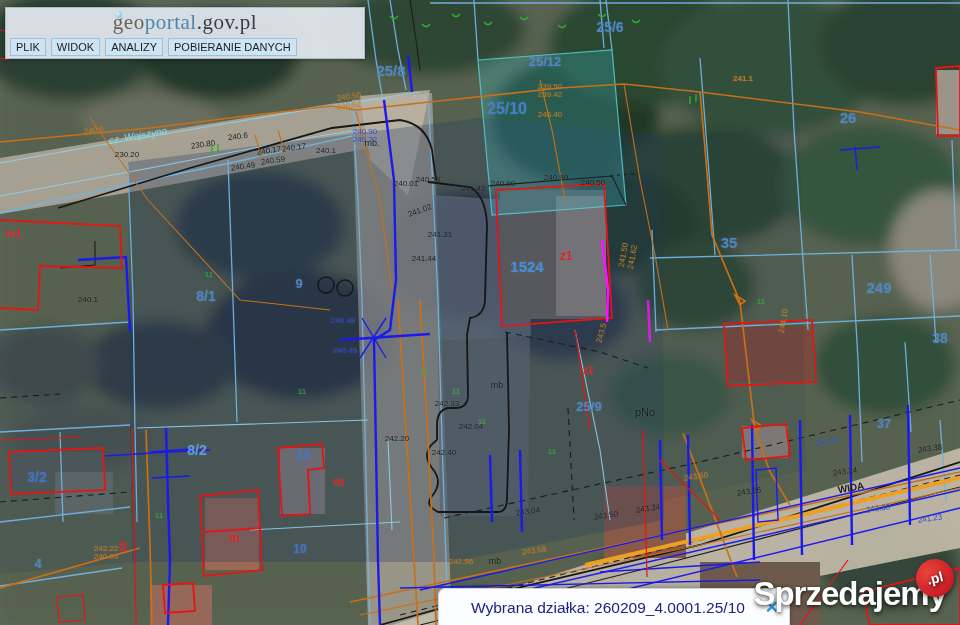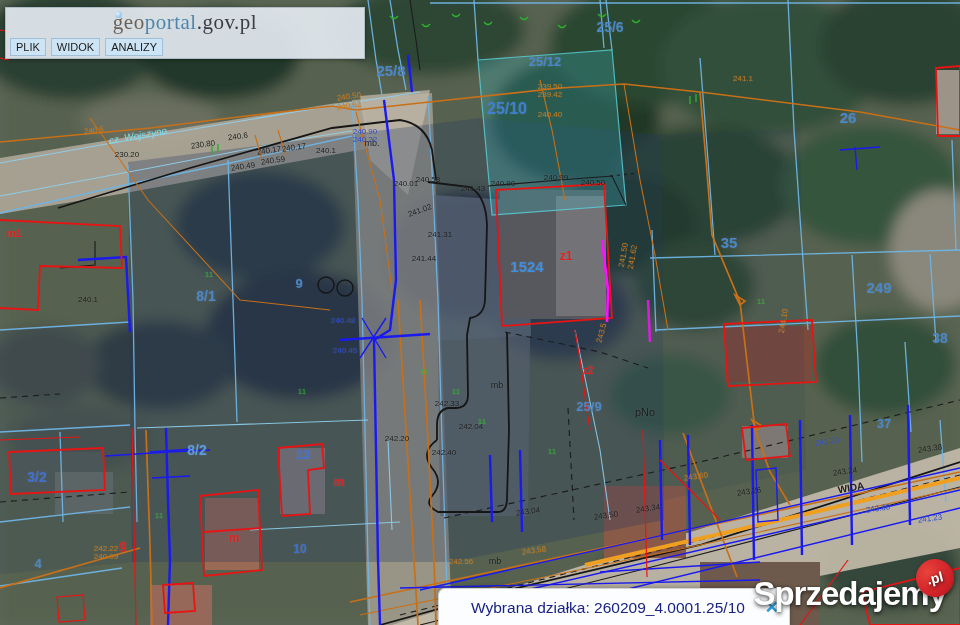--- a/index.html
+++ b/index.html
@@ -307,21 +307,21 @@
         <span style="left: 878px; top: 509px; color: rgb(42, 72, 204); font-size: 8px; font-weight: 400; transform: translate(-50%, -50%) rotate(-8deg);">243.30</span>
         <span style="left: 930px; top: 519px; color: rgb(42, 72, 204); font-size: 8px; font-weight: 400; transform: translate(-50%, -50%) rotate(-8deg);">241.23</span>
         <span style="left: 349px; top: 97px; color: rgb(200, 120, 24); font-size: 8px; font-weight: 400; transform: translate(-50%, -50%) rotate(-8deg);">240.50</span>
         <span style="left: 349px; top: 106px; color: rgb(200, 120, 24); font-size: 8px; font-weight: 400; transform: translate(-50%, -50%) rotate(-8deg);">240.62</span>
         <span style="left: 550px; top: 87px; color: rgb(200, 120, 24); font-size: 8px; font-weight: 400; transform: translate(-50%, -50%);">239.50</span>
         <span style="left: 550px; top: 95px; color: rgb(200, 120, 24); font-size: 8px; font-weight: 400; transform: translate(-50%, -50%);">239.42</span>
         <span style="left: 550px; top: 115px; color: rgb(200, 120, 24); font-size: 8px; font-weight: 400; transform: translate(-50%, -50%);">240.40</span>
         <span style="left: 624px; top: 255px; color: rgb(200, 120, 24); font-size: 8px; font-weight: 400; transform: translate(-50%, -50%) rotate(-80deg);">241.50</span>
         <span style="left: 633px; top: 257px; color: rgb(200, 120, 24); font-size: 8px; font-weight: 400; transform: translate(-50%, -50%) rotate(-80deg);">241.62</span>
         <span style="left: 94px; top: 131px; color: rgb(200, 120, 24); font-size: 8px; font-weight: 400; transform: translate(-50%, -50%) rotate(-8deg);">240.5</span>
-        <span style="left: 743px; top: 79px; color: rgb(200, 120, 24); font-size: 8px; font-weight: 400; transform: translate(-50%, -50%);">241.1</span>
+        <span style="left: 743px; top: 79px; color: rgb(200, 120, 24); font-size: 8px; font-weight: 700; transform: translate(-50%, -50%);">241.1</span>
         <span style="left: 602px; top: 333px; color: rgb(200, 120, 24); font-size: 8px; font-weight: 400; transform: translate(-50%, -50%) rotate(-75deg);">243.5</span>
         <span style="left: 784px; top: 321px; color: rgb(200, 120, 24); font-size: 8px; font-weight: 400; transform: translate(-50%, -50%) rotate(-80deg);">244.10</span>
         <span style="left: 106px; top: 549px; color: rgb(200, 120, 24); font-size: 8px; font-weight: 400; transform: translate(-50%, -50%);">242.22</span>
         <span style="left: 106px; top: 557px; color: rgb(200, 120, 24); font-size: 8px; font-weight: 400; transform: translate(-50%, -50%);">240.09</span>
         <span style="left: 461px; top: 562px; color: rgb(200, 120, 24); font-size: 8px; font-weight: 400; transform: translate(-50%, -50%);">242.56</span>
         <span style="left: 534px; top: 551px; color: rgb(200, 120, 24); font-size: 8px; font-weight: 400; transform: translate(-50%, -50%) rotate(-8deg);">243.58</span>
         <span style="left: 696px; top: 477px; color: rgb(200, 120, 24); font-size: 8px; font-weight: 400; transform: translate(-50%, -50%) rotate(-8deg);">243.60</span>
         <span style="left: 209px; top: 275px; color: rgb(45, 176, 45); font-size: 8px; font-weight: 400; transform: translate(-50%, -50%);">11</span>
         <span style="left: 302px; top: 392px; color: rgb(45, 176, 45); font-size: 8px; font-weight: 400; transform: translate(-50%, -50%);">11</span>
         <span style="left: 456px; top: 392px; color: rgb(45, 176, 45); font-size: 8px; font-weight: 400; transform: translate(-50%, -50%);">11</span>
@@ -335,20 +335,21 @@
 
   <div id="header">
     <div id="logo">
       <span class="gdot"></span>
       <span class="p1">geo</span><span class="p2">portal</span><span class="p3">.gov.pl</span>
     </div>
     <div id="menu">
       <button class="mbtn">PLIK</button>
       <button class="mbtn">WIDOK</button>
       <button class="mbtn">ANALIZY</button>
+      <button class="mbtn">POBIERANIE DANYCH</button>
     </div>
   </div>
 
   <div id="status-bar">
     <span id="status-text">Wybrana działka: 260209_4.0001.25/10</span>
     <span id="status-close">✕</span>
   </div>
 
   <div id="watermark">
     <span>Sprzedajemy</span>

